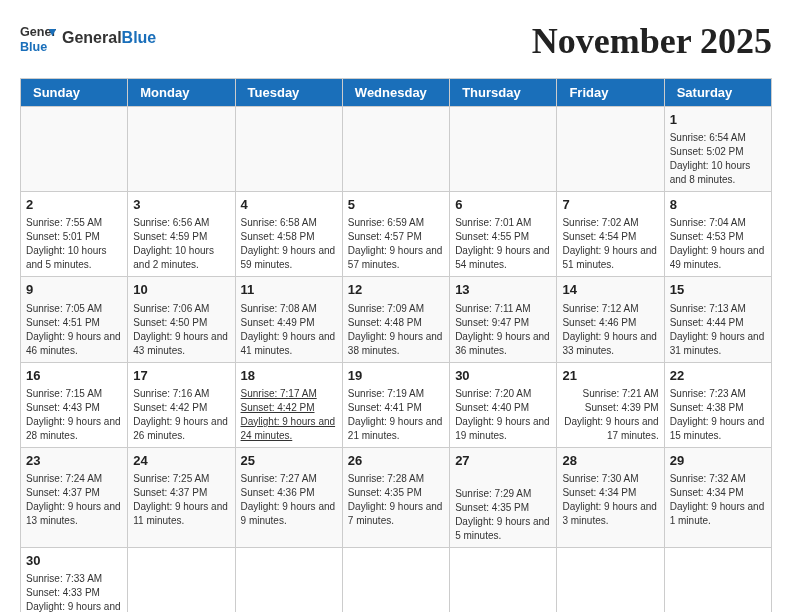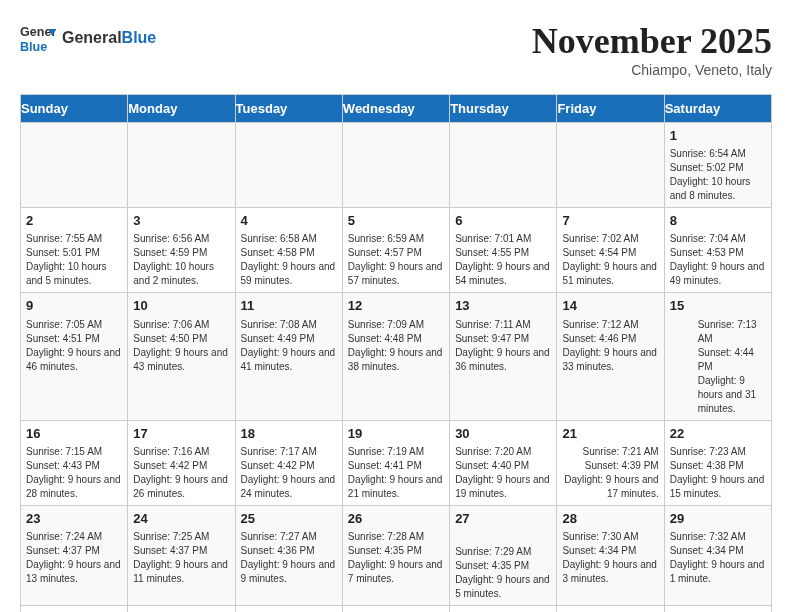--- a/index.html
+++ b/index.html
@@ -41,21 +41,21 @@
     .calendar {
       width: 100%;
       border-collapse: collapse;
       border: 1px solid #ccc;
     }
     .calendar th {
       background-color: #1a6fba;
       color: #fff;
       font-size: 13px;
       font-weight: bold;
-      padding: 6px 0;
+      padding: 6px 12px;
       text-align: left;
       border: 1px solid #ccc;
     }
     .calendar td {
       vertical-align: top;
       width: calc(100% / 7);
       min-height: 80px;
       border: 1px solid #ccc;
       padding: 4px 5px;
       font-size: 11px;
@@ -94,21 +94,20 @@
       <polygon points="32,10 40,10 36,18" fill="#1a6fba"></polygon>
     </svg>
     <div>
       <div style="font-size:16px; font-weight:bold; color:#333; line-height:1.1;">
         <span style="color:#333;">General</span><span style="color:#1a6fba;">Blue</span>
       </div>
     </div>
   </div>
   <div class="title-block">
     <div class="month-year">November 2025</div>
-    <div class="location">Chiampo, Veneto, Italy</div>
   </div>
 </div>
 
 <table class="calendar">
   <thead>
     <tr>
     <th>Sunday</th>
         <th>Monday</th>
         <th>Tuesday</th>
         <th>Wednesday</th>
@@ -208,41 +207,41 @@
 Daylight: 9 hours and 36 minutes.</div>
         </td>
         <td>
           <span class="day-number">14</span>
           <div class="day-info" style="white-space: pre-line;">Sunrise: 7:12 AM
 Sunset: 4:46 PM
 Daylight: 9 hours and 33 minutes.</div>
         </td>
         <td>
           <span class="day-number">15</span>
-          <div class="day-info" style="white-space: pre-line; margin-left: 28px;">Sunrise: 7:13 AM
+          <div class="day-info" style="white-space: pre-line;">Sunrise: 7:13 AM
 Sunset: 4:44 PM
 Daylight: 9 hours and 31 minutes.</div>
         </td>
       </tr>
       <tr>
         <td>
           <span class="day-number">16</span>
           <div class="day-info" style="white-space: pre-line;">Sunrise: 7:15 AM
 Sunset: 4:43 PM
 Daylight: 9 hours and 28 minutes.</div>
         </td>
         <td>
           <span class="day-number">17</span>
           <div class="day-info" style="white-space: pre-line;">Sunrise: 7:16 AM
 Sunset: 4:42 PM
 Daylight: 9 hours and 26 minutes.</div>
         </td>
         <td>
           <span class="day-number">18</span>
-          <div class="day-info" style="white-space: pre-line;">Sunrise: 7:17 AM
+          <div class="day-info" style="white-space: pre-line; text-decoration: underline;">Sunrise: 7:17 AM
 Sunset: 4:42 PM
 Daylight: 9 hours and 24 minutes.</div>
         </td>
         <td>
           <span class="day-number">19</span>
           <div class="day-info" style="white-space: pre-line;">Sunrise: 7:19 AM
 Sunset: 4:41 PM
 Daylight: 9 hours and 21 minutes.</div>
         </td>
         <td>

